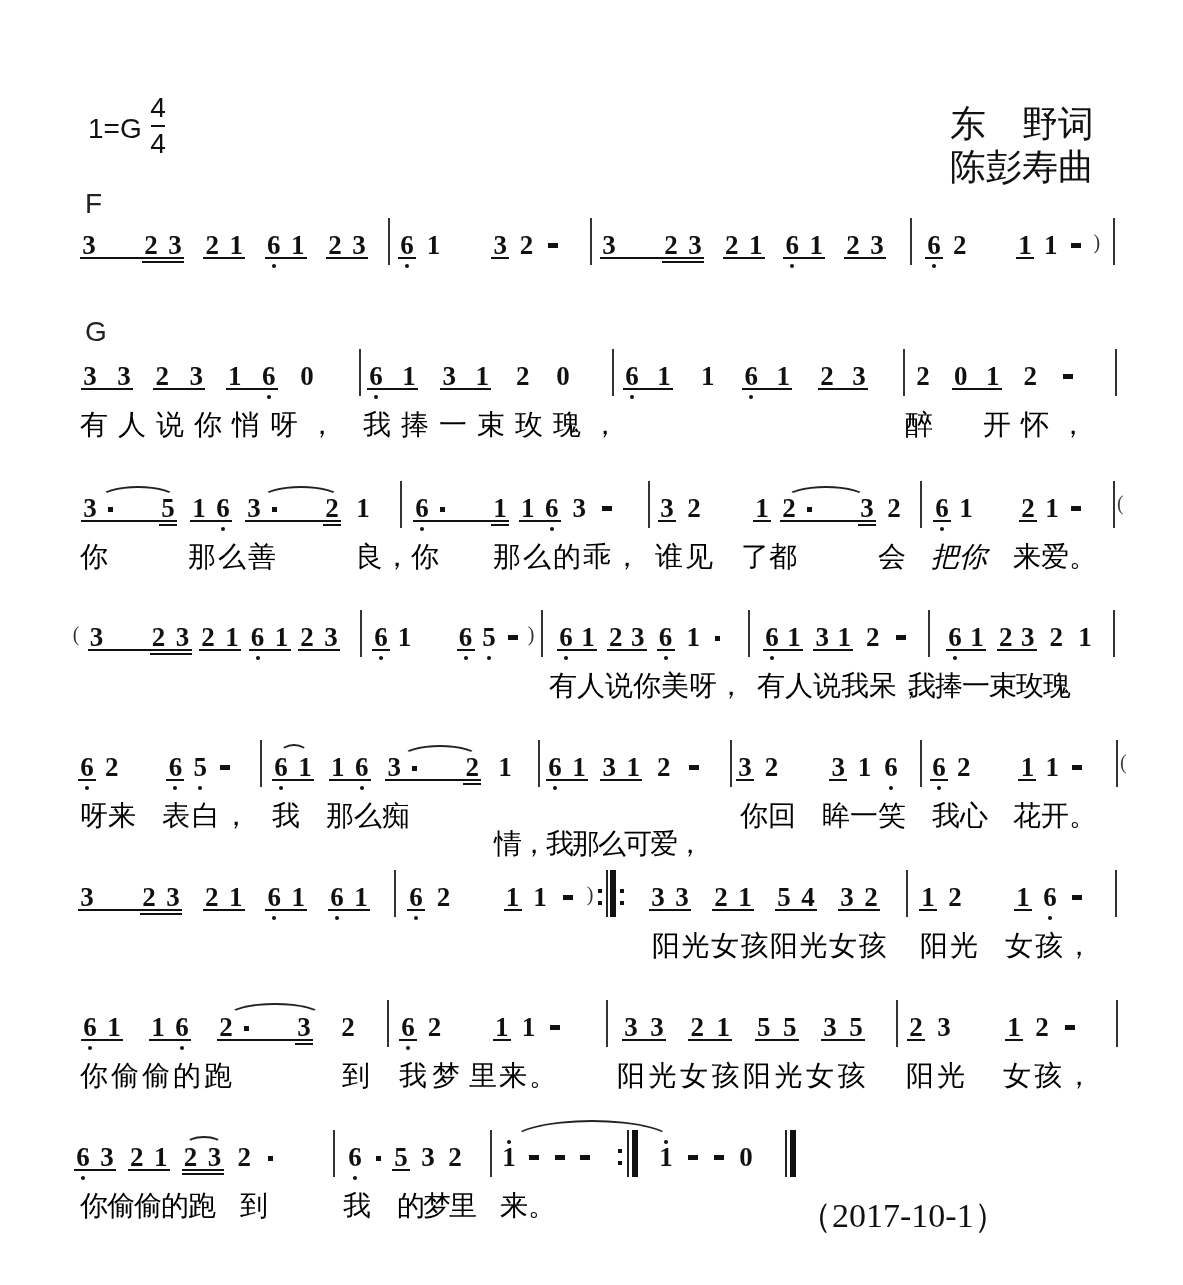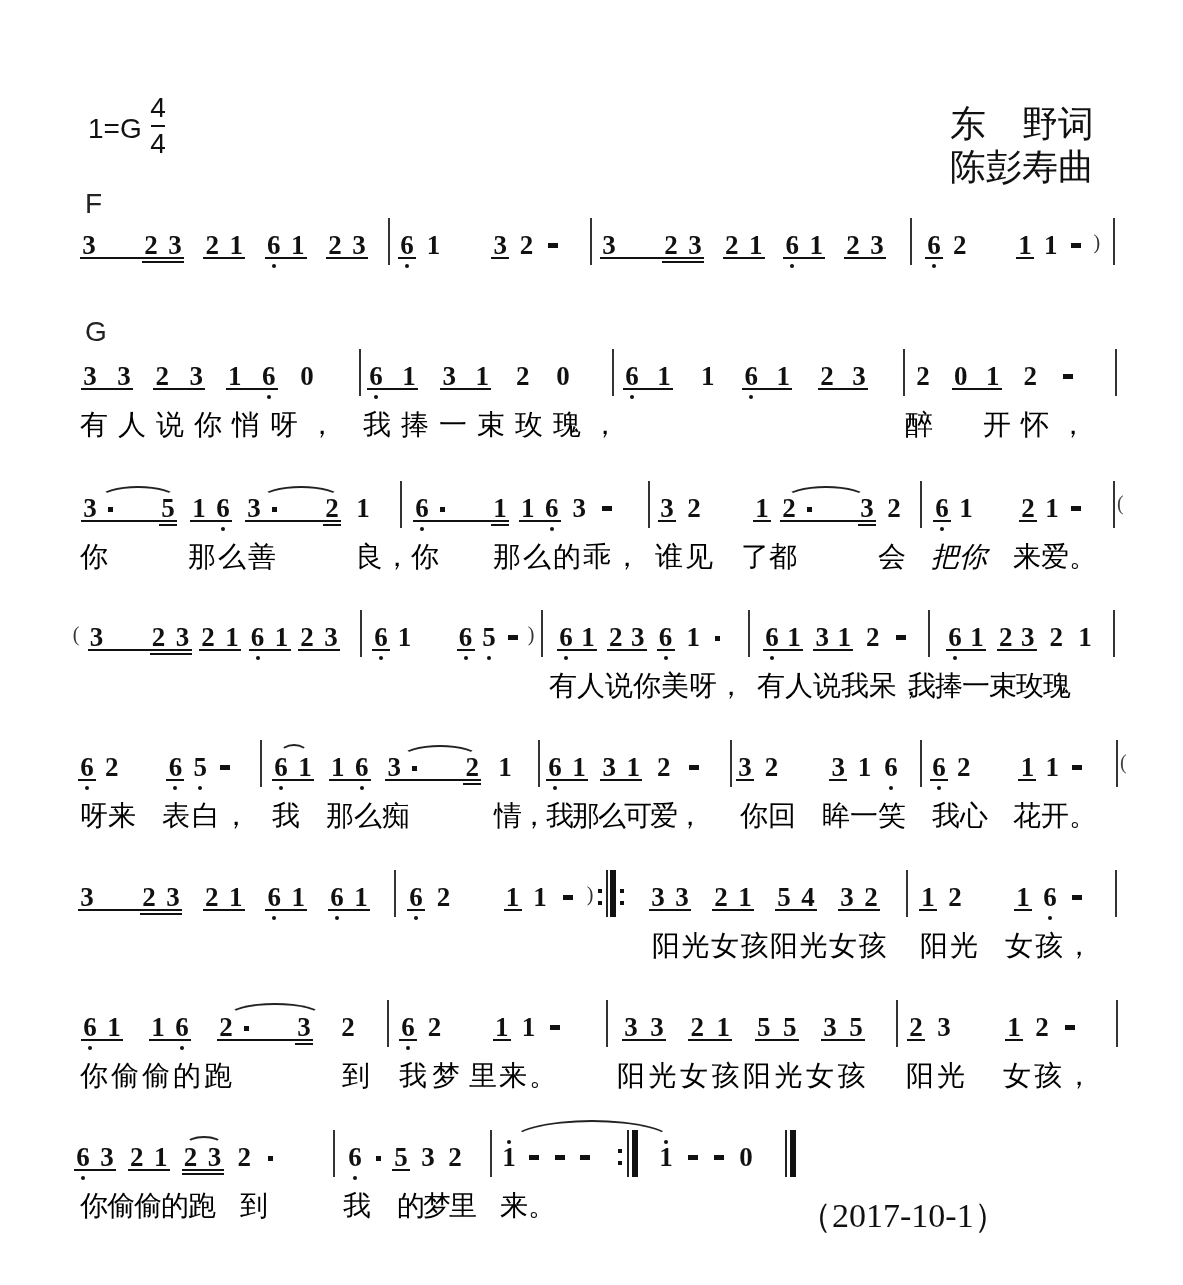--- a/index.html
+++ b/index.html
@@ -438,21 +438,21 @@
         <div class="bar" style="left: 730px;"></div>
         <div class="bar" style="left: 920px;"></div>
         <div class="bar" style="left: 1116px;"></div>
         <div class="slur" style="left: 280px; width: 28px; top: -10px; height: 18px;"></div>
         <div class="slur" style="left: 402px; width: 76px; top: -9px; height: 24px;"></div>
         <span class="mark" style="left: 1120px;">(</span>
         <span class="lyric" style="left: 80px;">呀来</span>
         <span class="lyric" style="left: 162px; letter-spacing: 2px;">表白，</span>
         <span class="lyric" style="left: 272px;">我</span>
         <span class="lyric" style="left: 326px;">那么痴</span>
-        <span class="lyric" style="left: 494px; letter-spacing: -2px;">情，我那么可爱，</span>
+        <span class="lyric" style="left: 494px; letter-spacing: -2px; margin-top: 28px;">情，我那么可爱，</span>
         <span class="lyric" style="left: 740px;">你回</span>
         <span class="lyric" style="left: 822px;">眸一笑</span>
         <span class="lyric" style="left: 932px;">我心</span>
         <span class="lyric" style="left: 1013px;">花开。</span>
       </div>
       <div class="row" style="top: 883.5px;">
         <div class="measure" style="left: 78px; width: 292px;">
           <span class="grp">
             <span class="n">3</span>
             <span class="sp"></span>

